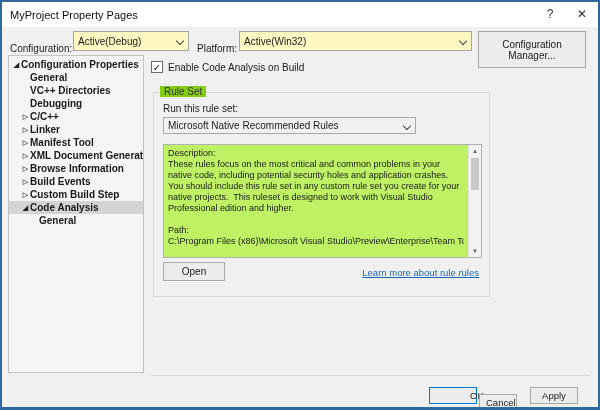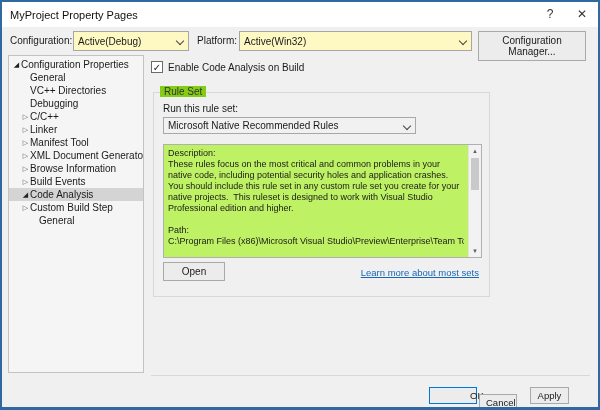--- a/index.html
+++ b/index.html
@@ -9,34 +9,34 @@
     background:#f0f0f0;border:2px solid #30699f;border-bottom-width:3px;
     font-family:"Liberation Sans",sans-serif;color:#1a1a1a;overflow:hidden;
   }
   
   .titlebar{height:25px;background:#ffffff;display:flex;align-items:center;padding:0 0 0 8px;}
   .title{font-size:11px;color:#111;flex:1;}
   .tb-btn{width:32px;height:23px;background:none;border:none;font-size:12px;color:#333;
     font-family:"Liberation Sans",sans-serif;cursor:default;line-height:23px;padding:0;}
   
   .config-row{position:absolute;left:0;top:29px;width:100%;height:22px;font-size:10px;}
-  .row-lbl{position:absolute;line-height:20px;top:0;text-align:right;}
+  .row-lbl{position:absolute;line-height:20px;top:8px;text-align:right;}
   .combo{position:absolute;top:0;height:20px;background:#fef9c3;border:1px solid #a6a6a6;
     display:flex;align-items:center;padding:0 4px;font-size:10px;}
   .combo .txt{flex:1;overflow:hidden;white-space:nowrap;}
   .chev{width:8px;height:8px;position:relative;flex:0 0 8px;}
   .chev::after{content:"";position:absolute;left:1px;top:1px;width:5px;height:5px;
     border-right:1px solid #444;border-bottom:1px solid #444;transform:rotate(45deg);}
   .btn{background:#ececec;border:1px solid #a9a9a9;font-size:10px;color:#1a1a1a;
     font-family:"Liberation Sans",sans-serif;cursor:default;}
-  .cfg-mgr{position:absolute;left:476px;top:0;width:108px;height:30px;}
+  .cfg-mgr{position:absolute;left:476px;top:0;width:108px;height:37px;}
   
   .tree{position:absolute;left:6px;top:53px;width:136px;height:318px;background:#f5f5f6;
     border:1px solid #c3c3c3;padding-top:2px;font-size:10px;overflow:hidden;}
-  .tree-row{height:13px;line-height:13px;display:flex;align-items:center;white-space:nowrap;}
+  .tree-row{height:13px;line-height:13px;display:flex;align-items:center;white-space:nowrap;font-weight:bold;}
   .tree-row.selected{background:#d4d4d4;}
   .expander{width:9px;flex:0 0 9px;font-size:7px;text-align:center;color:#555;line-height:13px;}
   .expander.exp{color:#222;}
   .lvl0{padding-left:3px;}.lvl1{padding-left:12px;}.lvl2{padding-left:21px;}
   
   .check-row{position:absolute;left:149px;top:59px;display:flex;align-items:center;gap:5px;font-size:10px;}
   .checkbox{width:12px;height:12px;background:#fff;border:1px solid #6b6b6b;position:relative;
     font-size:10px;line-height:11px;text-align:center;color:#1a1a1a;}
   .groupbox{position:absolute;left:151px;top:90px;width:337px;height:205px;border:1px solid #d8d8d8;}
   .gb-title{position:absolute;top:-7px;left:6px;background:#84cc16;padding:0 4px;font-size:10px;color:#333;}
@@ -55,21 +55,21 @@
   .sb-up{top:0;}.sb-down{bottom:0;}
   .sb-thumb{position:absolute;left:2px;right:2px;top:13px;height:32px;background:#c9c9c9;}
   .open-btn{position:absolute;left:9px;top:169px;width:62px;height:19px;}
   .learn-link{position:absolute;right:10px;top:174px;font-size:9.5px;color:#1766b8;
     text-decoration:underline;cursor:pointer;}
   
   .footer-sep{position:absolute;left:149px;right:8px;top:373px;height:1px;background:#d8d8d8;}
   .f-btn{position:absolute;top:385px;height:17px;font-size:9.5px;}
   .ok{left:427px;width:37px;border-color:#0078d7;padding-left:40px;}
   .cancel{left:477px;width:38px;margin-top:7px;}
-  .apply{left:528px;width:39px;}
+  .apply{left:528px;width:48px;}
 </style>
 </head>
 <body>
 
 <div class="window">
 
   <div class="titlebar">
     <span class="title">MyProject Property Pages</span>
     <button class="tb-btn">?</button>
     <button class="tb-btn">✕</button>
@@ -123,27 +123,27 @@
       <span>XML Document Generator</span>
     </div>
     <div class="tree-row lvl1">
       <span class="expander">▷</span>
       <span>Browse Information</span>
     </div>
     <div class="tree-row lvl1">
       <span class="expander">▷</span>
       <span>Build Events</span>
     </div>
+    <div class="tree-row lvl1">
+      <span class="expander">▷</span>
+      <span>Custom Build Step</span>
+    </div>
     <div class="tree-row lvl1 selected">
       <span class="expander exp">◢</span>
       <span>Code Analysis</span>
-    </div>
-    <div class="tree-row lvl1">
-      <span class="expander">▷</span>
-      <span>Custom Build Step</span>
     </div>
     <div class="tree-row lvl2">
       <span class="expander"></span>
       <span>General</span>
     </div>
   </div>
 
   <div class="check-row">
     <span class="checkbox">
       <span>✓</span>
@@ -169,21 +169,21 @@
         <div class="path-line">C:\Program Files (x86)\Microsoft Visual Studio\Preview\Enterprise\Team Tools</div>
       </div>
       <div class="vscroll">
         <div class="sb-arrow sb-up">▲</div>
         <div class="sb-thumb"></div>
         <div class="sb-arrow sb-down">▼</div>
       </div>
     </div>
 
     <button class="btn open-btn">Open</button>
-    <span class="learn-link">Learn more about most sets</span>
+    <span class="learn-link">Learn more about rule rules</span>
   </div>
 
   <div class="footer-sep"></div>
   <button class="btn f-btn ok">OK</button>
   <button class="btn f-btn cancel">Cancel</button>
   <button class="btn f-btn apply">Apply</button>
 
 </div>
 
 </body></html>

